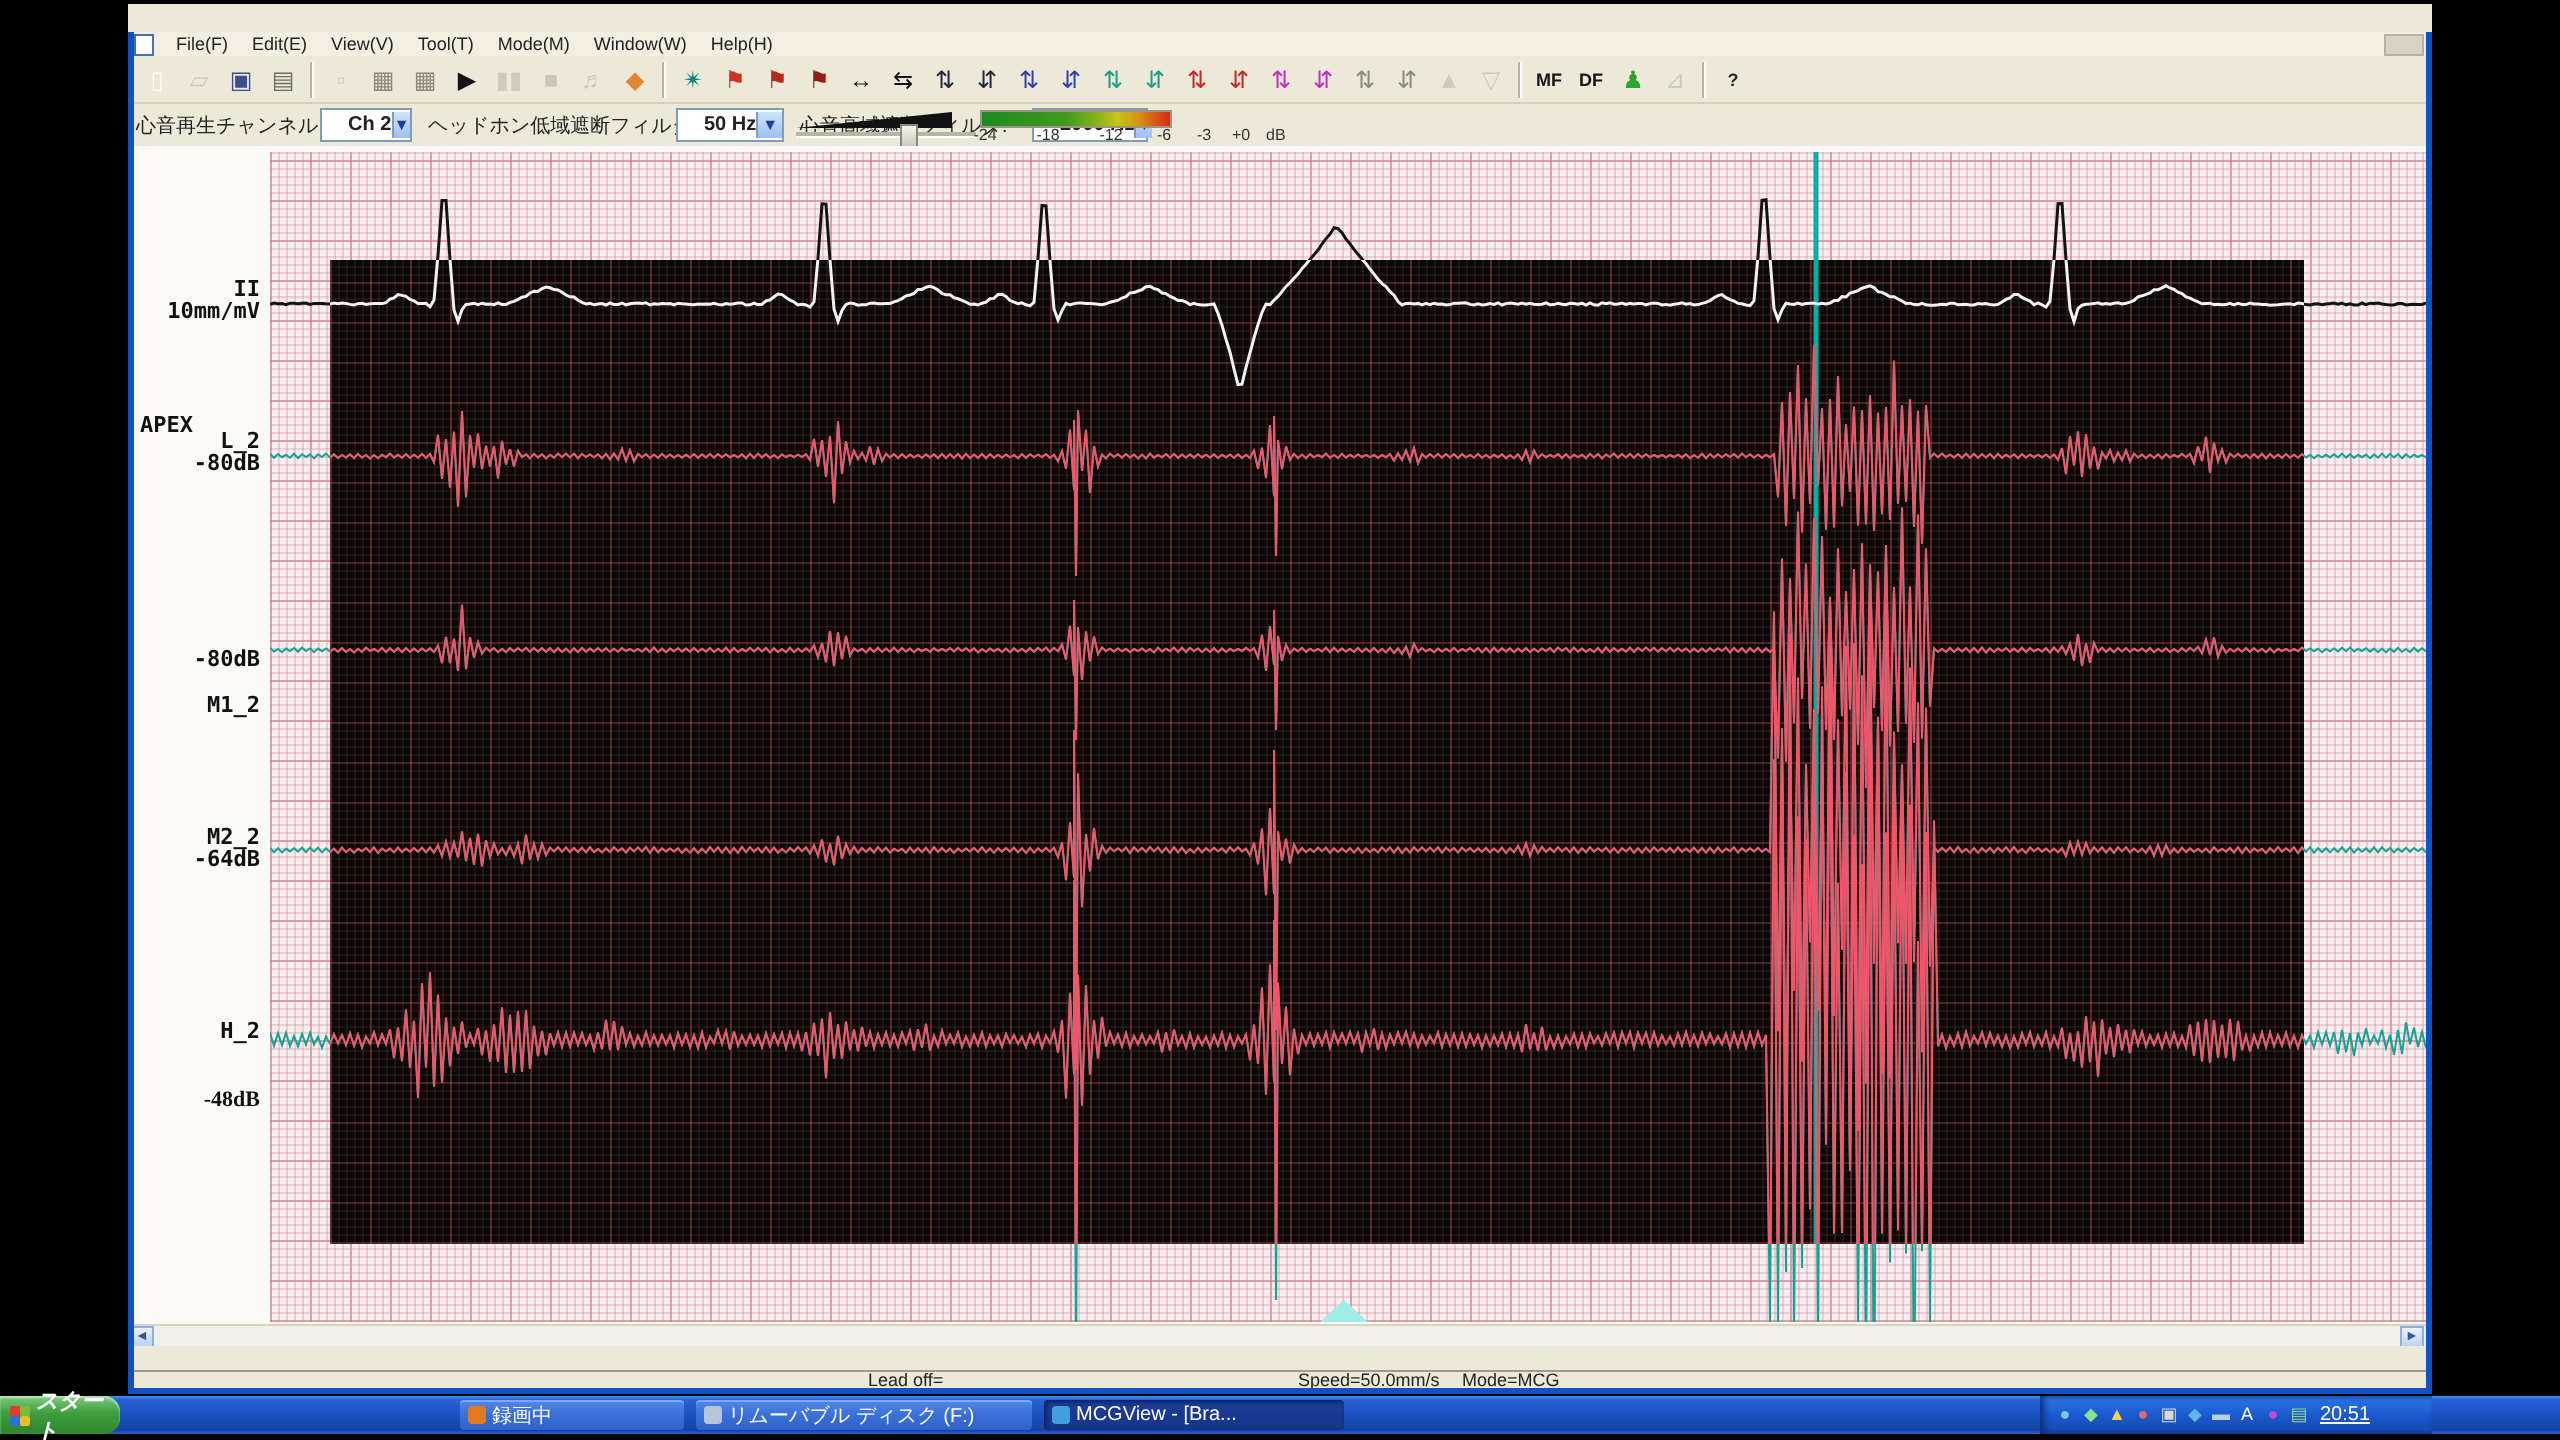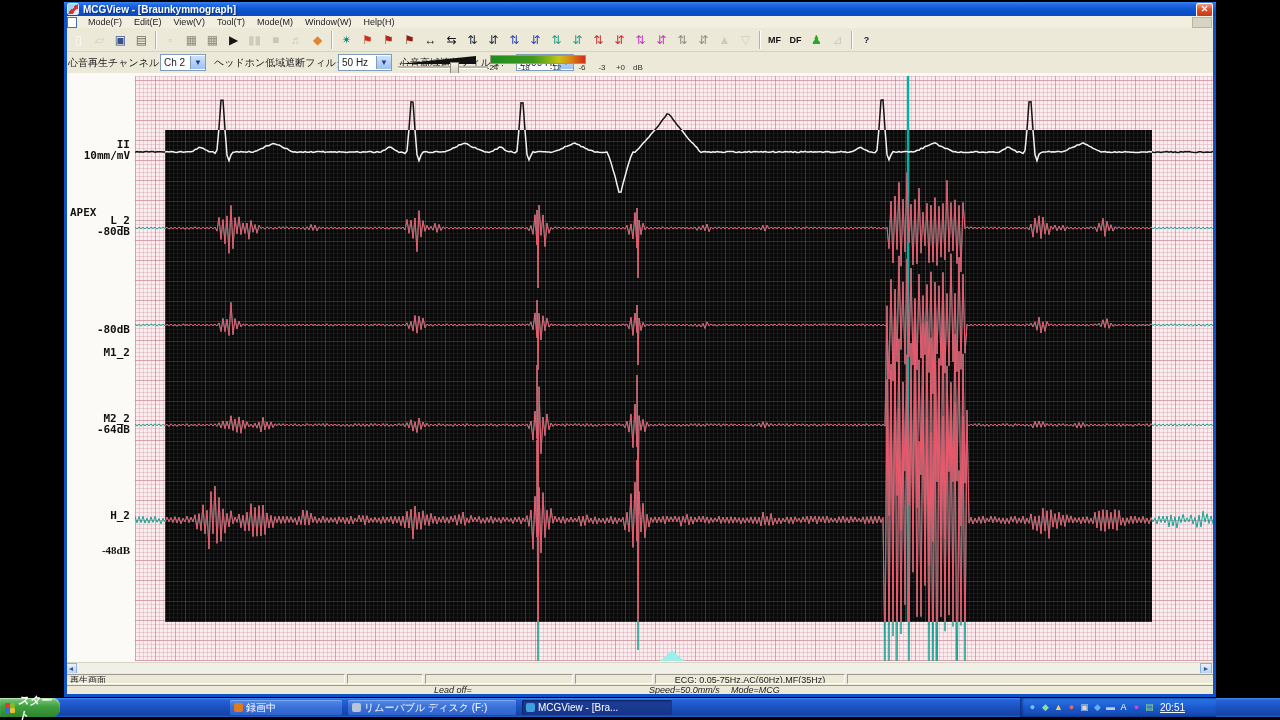--- a/index.html
+++ b/index.html
@@ -27,21 +27,21 @@
   .tb-btn{position:relative;width:21px;height:20px;display:flex;align-items:center;justify-content:center;
     font-size:12px;line-height:20px;flex:0 0 auto;}
   .tb-btn.text-ic{font-size:9px;font-weight:bold;}
   .tb-btn.disabled{opacity:.55;}
   .tb-sep{width:1px;height:18px;background:#b8b4a0;margin:0 3px;flex:0 0 aupx;border-right:1px solid #fff;flex:0 0 auto;}
   
   .tb2{position:absolute;left:0;top:50px;width:1152px;height:21px;background:#ece9d8;border-bottom:1px solid #cfcbb6;
     font-size:10px;color:#222;}
   .tb2 .lbl{position:absolute;top:4px;white-space:nowrap;}
   .combo{position:absolute;top:2px;height:15px;background:#fff;border:1px solid #7f9db9;display:flex;align-items:center;}
-  .combo .val{flex:1;padding-left:3px;font-size:10px;white-space:nowrap;}
+  .combo .val{flex:1;padding-left:13px;font-size:10px;white-space:nowrap;font-weight:bold;}
   .combo .drop{width:14px;height:13px;margin:0;background:linear-gradient(180deg,#cfe2fb,#9dc1f0);
     border-left:1px solid #7f9db9;color:#1c3e94;font-size:8px;text-align:center;line-height:13px;}
   .wedge{position:absolute;left:334px;top:4px;width:0;height:0;border-bottom:8px solid #111;border-left:78px solid transparent;}
   .vol-track{position:absolute;left:334px;top:14px;width:90px;height:2px;background:#b9b5a2;border-bottom:1px solid #fff;}
   .vol-thumb{position:absolute;left:386px;top:10px;width:7px;height:10px;background:linear-gradient(180deg,#f4f3ee,#cfccba);border:1px solid #8a8775;}
   .meter{position:absolute;left:426px;top:3px;width:94px;height:7px;border:1px solid #9a967f;
     background:linear-gradient(90deg,#1e8c1e 0%,#3f9a1d 45%,#8bb41a 62%,#c8c418 72%,#d88c16 84%,#d42a1a 100%);}
   .db-ticks{position:absolute;left:413px;top:11px;display:flex;font-size:8px;color:#333;}
   .db-ticks span{display:inline-block;text-align:center;}
   .db-ticks span:nth-child(1){width:31px;}.db-ticks span:nth-child(2){width:32px;}
@@ -69,21 +69,21 @@
   
   .hscroll{position:absolute;left:0;top:660px;width:1152px;height:11px;background:#f0efe8;border-top:1px solid #d8d4c0;}
   .sb-btn{position:absolute;top:0;width:12px;height:11px;background:linear-gradient(180deg,#e9f1fd,#bcd3f5);
     border:1px solid #8cb0e0;box-sizing:border-box;color:#3b5a8c;font-size:7px;line-height:9px;text-align:center;}
   
   .statusbar{position:absolute;left:0;top:671px;width:1152px;height:21px;background:#ece9d8;font-size:10px;color:#222;}
   .sb-row1{position:absolute;left:1px;top:1px;right:1px;height:10px;display:flex;gap:2px;}
   .panel{border:1px solid;border-color:#9d9a8a #fff #fff #9d9a8a;padding:0 4px;height:10px;line-height:10px;
     white-space:nowrap;overflow:hidden;box-sizing:border-box;font-size:9px;}
   .sb-row2{position:absolute;left:1px;top:12px;right:1px;height:9px;border:1px solid;border-color:#9d9a8a #fff #fff #9d9a8a;}
-  .sb-row2 span{position:absolute;top:-1px;font-size:9px;white-space:nowrap;font-style:italic;}
+  .sb-row2 span{position:absolute;top:-1px;font-size:9px;white-space:nowrap;}
   .win-border-l{position:absolute;left:0;top:14px;width:3px;height:681px;background:#0f52c4;}
   .win-border-r{position:absolute;right:0;top:14px;width:3px;height:681px;background:#0f52c4;}
   .win-border-b{position:absolute;left:0;top:692px;width:1152px;height:3px;background:#0f52c4;}
   
   .taskbar{position:absolute;left:0;top:698px;width:1280px;height:19px;
     background:linear-gradient(180deg,#418cf5 0%,#2663d8 10%,#1c53c4 45%,#1443a2 90%,#2a63cf 100%);}
   .start-btn{position:absolute;left:0;top:0;height:19px;width:60px;border-radius:0 8px 8px 0;
     background:linear-gradient(180deg,#7ecb7e 0%,#3f9f3f 45%,#2f8a2f 90%);
     color:#fff;font-weight:bold;font-style:italic;font-size:11px;display:flex;align-items:center;
     box-shadow:inset 0 1px 1px #b8e8b8;}
@@ -101,30 +101,25 @@
     padding-left:6px;box-sizing:border-box;}
   .tray-ic{width:13px;font-size:9px;text-align:center;line-height:19px;}
   .clock{color:#fff;font-size:10px;margin-left:4px;text-decoration:underline;}
 </style>
 </head>
 <body>
 
 <div class="stage">
   <div class="win">
 
-    <div class="titlebar">
-      <span class="app-icon"></span>
-      <span class="title-text">MCGView - [Braunkymmograph]</span>
-      <span class="close-btn">✕</span>
-    </div>
 
     <div class="menubar">
       <span class="doc-icon"></span>
       <span id="menu-items" style="display:flex">
-          <span class="menu-item">Mode(F)</span>
+          <span class="menu-item">File(F)</span>
           <span class="menu-item">Edit(E)</span>
           <span class="menu-item">View(V)</span>
           <span class="menu-item">Tool(T)</span>
           <span class="menu-item">Mode(M)</span>
           <span class="menu-item">Window(W)</span>
           <span class="menu-item">Help(H)</span>
         </span>
       <span class="menu-right"></span>
     </div>
 
@@ -248,28 +243,20 @@
           <span class="ch-label" style="top: 471px; left: 0px; font-family: Liberation Serif, serif;">-48dB</span>
         </div>
     </div>
 
     <div class="hscroll">
       <span class="sb-btn" style="left:1px">◄</span>
       <span class="sb-btn" style="right:4px">►</span>
     </div>
 
     <div class="statusbar">
-      <div class="sb-row1">
-        <span class="panel" style="width:280px">再生画面</span>
-        <span class="panel" style="width:76px"></span>
-        <span class="panel" style="width:148px"></span>
-        <span class="panel" style="width:78px"></span>
-        <span class="panel" style="width:190px;text-align:center">ECG: 0.05-75Hz,AC(60Hz),MF(35Hz)</span>
-        <span class="panel" style="flex:1"></span>
-      </div>
       <div class="sb-row2">
         <span style="left:368px">Lead off=</span>
         <span style="left:583px">Speed=50.0mm/s</span>
         <span style="left:665px">Mode=MCG</span>
       </div>
     </div>
 
     <div class="win-border-l"></div>
     <div class="win-border-r"></div>
     <div class="win-border-b"></div>

